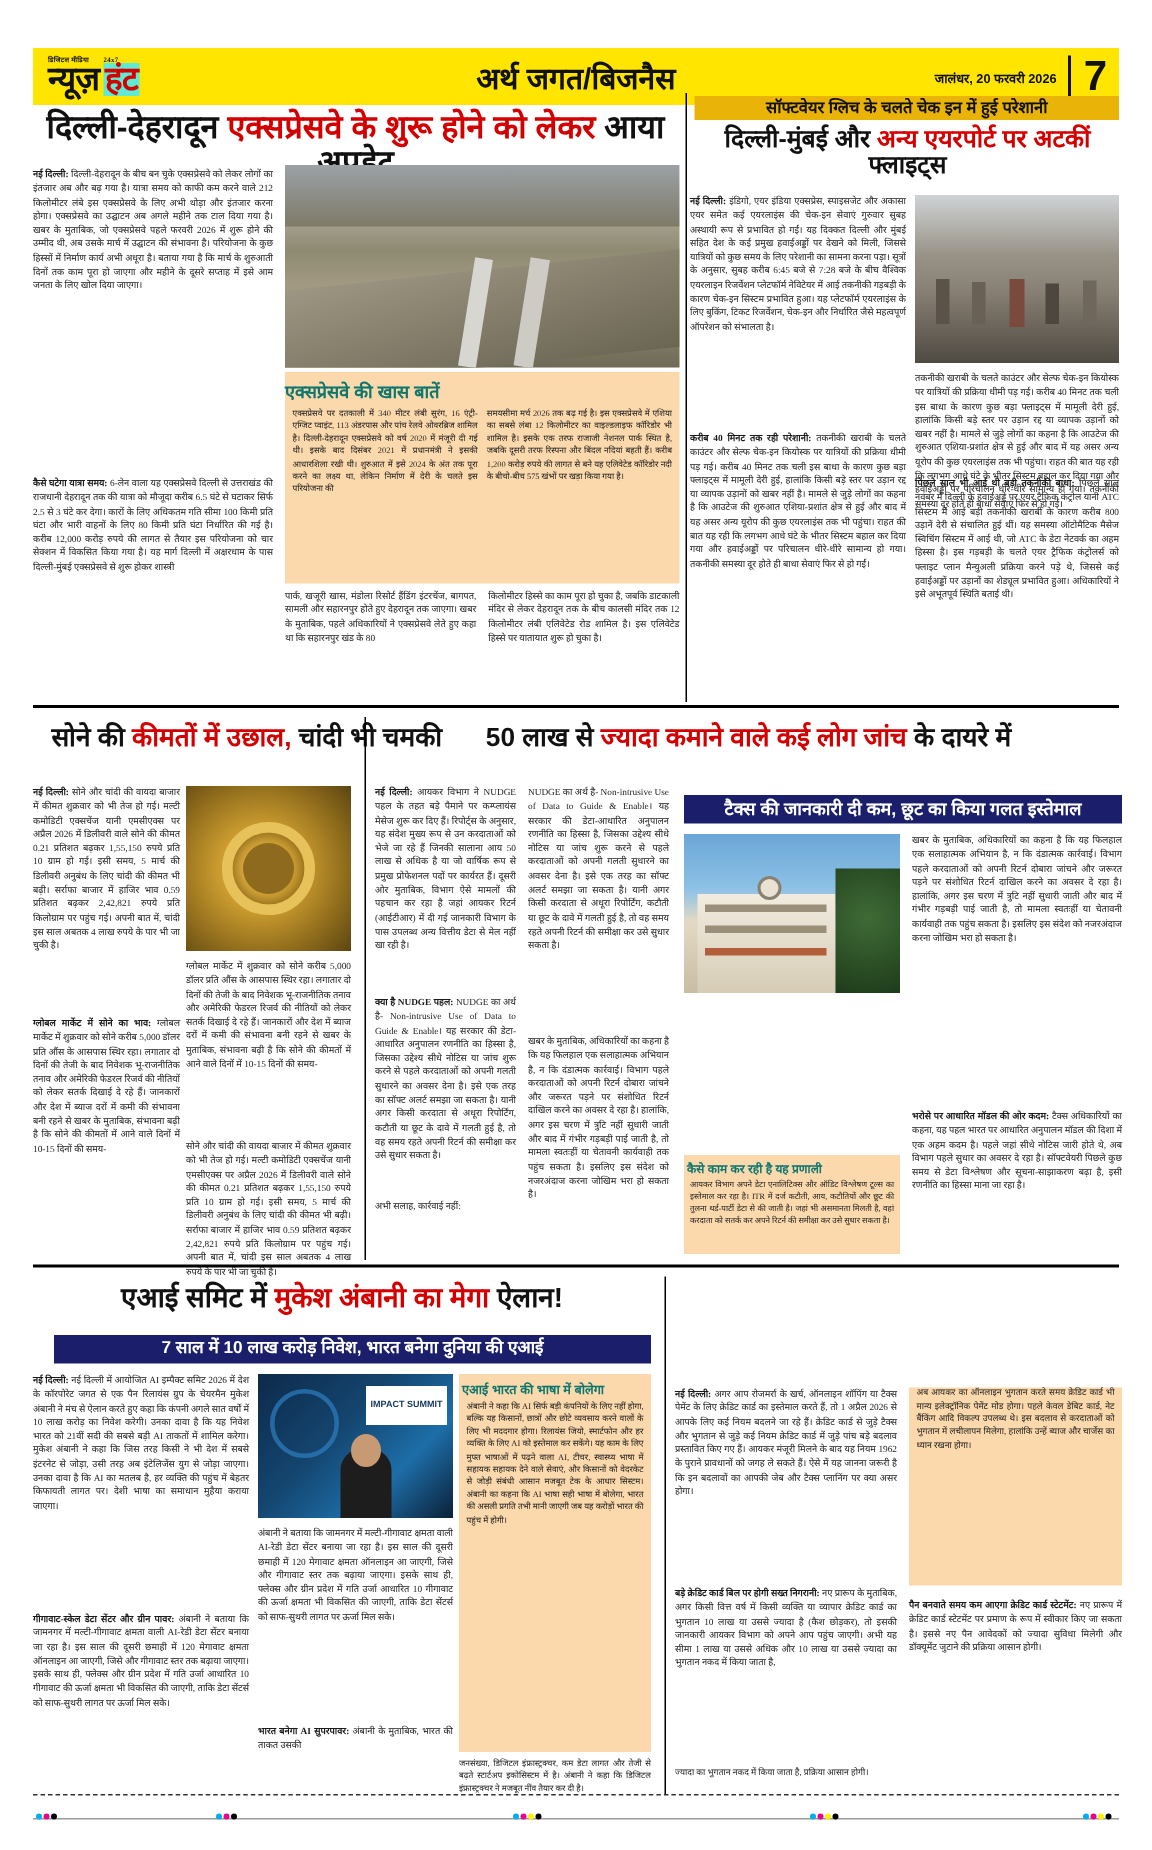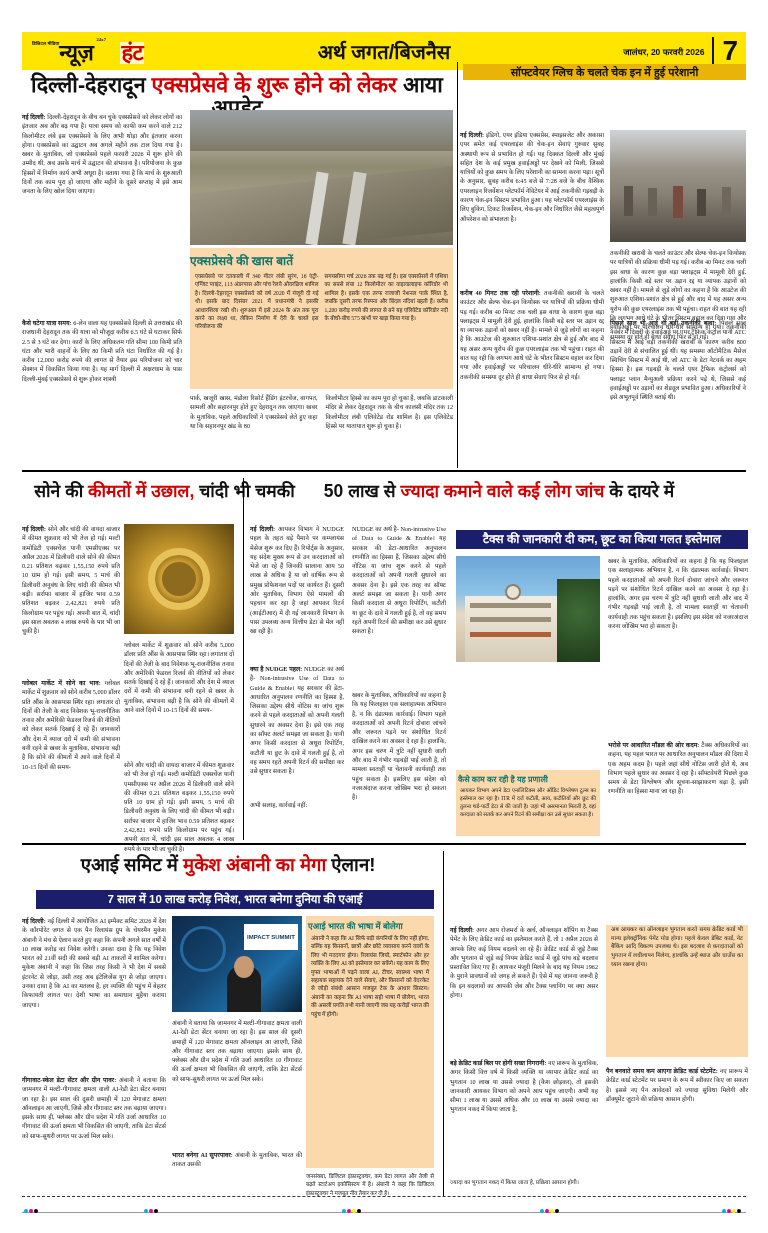--- a/index.html
+++ b/index.html
@@ -25,23 +25,22 @@
   .logo-wrap { display:flex; align-items:flex-end; gap:3px; padding-left:10px; width:230px; }
   .logo-tiny { font-size:4.5px; font-weight:bold; color:#111; line-height:1; letter-spacing:.2px;}
   .logo-main {
     font-family:"Liberation Sans", sans-serif;
     font-size:22px; font-weight:bold; color:#111; line-height:1;
     letter-spacing:-0.5px;
   }
   .logo-hunt {
     font-family:"Liberation Sans", sans-serif;
     font-size:22px; font-weight:bold; color:#d40000; line-height:1;
-    background:#fef9c3; padding:0 1px;
+    background:#5eead4; padding:0 1px;
     letter-spacing:-0.5px;
-    margin-left:24px;
   }
   .masthead-center {
     flex:1; text-align:center;
     font-family:"Liberation Sans", sans-serif;
     font-size:20px; font-weight:bold; color:#111;
     letter-spacing:0px;
   }
   .masthead-right { display:flex; align-items:center; width:230px; justify-content:flex-end; padding-right:8px; gap:8px;}
   .mh-date { font-size:8.5px; font-weight:bold; color:#111; font-family:"Liberation Sans",sans-serif;}
   .mh-rule { width:2px; height:28px; background:#111; }
@@ -100,21 +99,21 @@
 </head>
 <body>
 
 <div class="page">
 
   <div class="crop" style="left:24px; top:44px;">+</div>
   <div class="crop" style="left:740px; top:44px;">+</div>
 
   <div class="masthead">
     <div class="logo-wrap">
-      <div style="display:flex; align-items:flex-start;">
+      <div style="display:flex; flex-direction:column; align-items:flex-start;">
         <span class="logo-tiny">डिजिटल मीडिया</span>
         <span class="logo-main">न्यूज़</span>
       </div>
       <div style="display:flex; flex-direction:column; align-items:flex-start;">
         <span class="logo-tiny">24x7</span>
         <span class="logo-hunt">हंट</span>
       </div>
     </div>
     <div class="masthead-center">अर्थ जगत/बिजनैस</div>
     <div class="masthead-right">
@@ -152,20 +151,23 @@
 
   <div style="position:absolute; left:190px; top:393px; width:263px; display:flex; gap:8px;">
     <div class="body-col" style="width:50%;">पार्क, खजूरी खास, मंडोला रिसोर्ट हैंडिंग इंटरचेंज, बागपत, सामली और सहारनपुर होते हुए देहरादून तक जाएगा। खबर के मुताबिक, पहले अधिकारियों ने एक्सप्रेसवे लेते हुए कहा था कि सहारनपुर खंड के 80</div>
     <div class="body-col" style="width:50%;">किलोमीटर हिस्से का काम पूरा हो चुका है, जबकि डाटकाली मंदिर से लेकर देहरादून तक के बीच कालसी मंदिर तक 12 किलोमीटर लंबी एलिवेटेड रोड शामिल है। इस एलिवेटेड हिस्से पर यातायात शुरू हो चुका है।</div>
   </div>
 
   <div class="rule-v" style="position:absolute; left:457px; top:62px; height:406px;"></div>
 
   <div class="yellowstrip" style="position:absolute; left:463px; top:64px; width:283px; height:16px; font-size:11px; line-height:16px;">सॉफ्टवेयर ग्लिच के चलते चेक इन में हुई परेशानी</div>
 
+  <div class="hl" style="position:absolute; left:460px; top:85px; width:290px; font-size:16.5px;">
+    <span>दिल्ली-मुंबई और </span><span class="r">अन्य एयरपोर्ट पर अटकीं </span><span>फ्लाइट्स</span>
+  </div>
 
   <div class="photo ph-crowd" style="position:absolute; left:610px; top:130px; width:136px; height:112px;">
     <div style="position:absolute; left:0; top:55%; width:100%; height:45%; background:linear-gradient(180deg,#8a8276,#4f4a42);"></div>
     <div style="position:absolute; left:10%; top:50%; width:9px; height:30px; background:#5b5349;"></div>
     <div style="position:absolute; left:28%; top:52%; width:9px; height:28px; background:#6a6156;"></div>
     <div style="position:absolute; left:46%; top:50%; width:10px; height:32px; background:#7a4b3c;"></div>
     <div style="position:absolute; left:64%; top:53%; width:9px; height:27px; background:#4d4740;"></div>
     <div style="position:absolute; left:82%; top:51%; width:9px; height:30px; background:#6f675b;"></div>
   </div>
 

